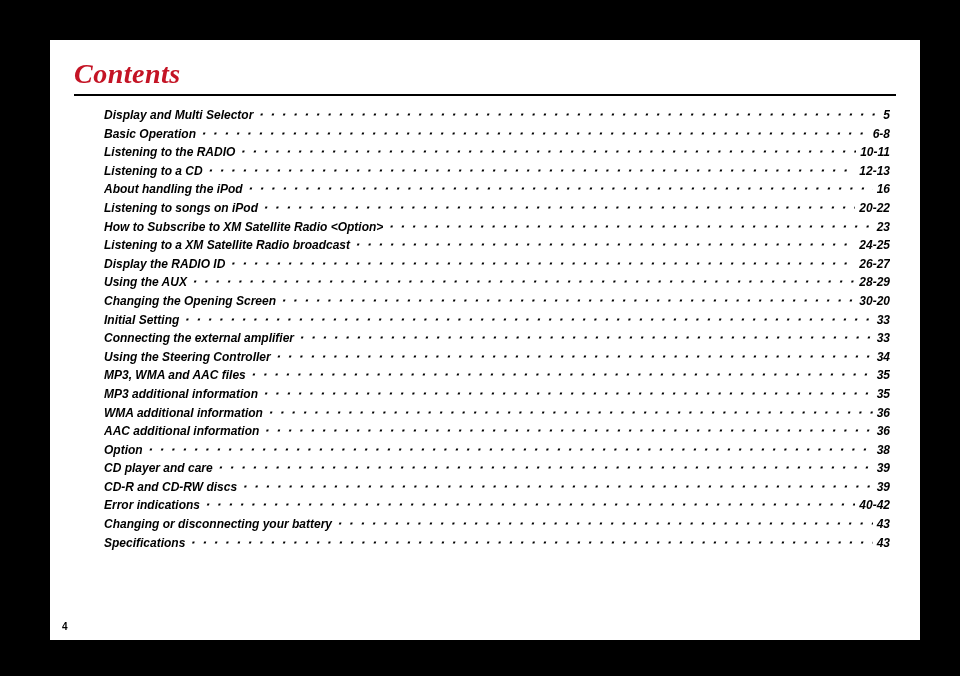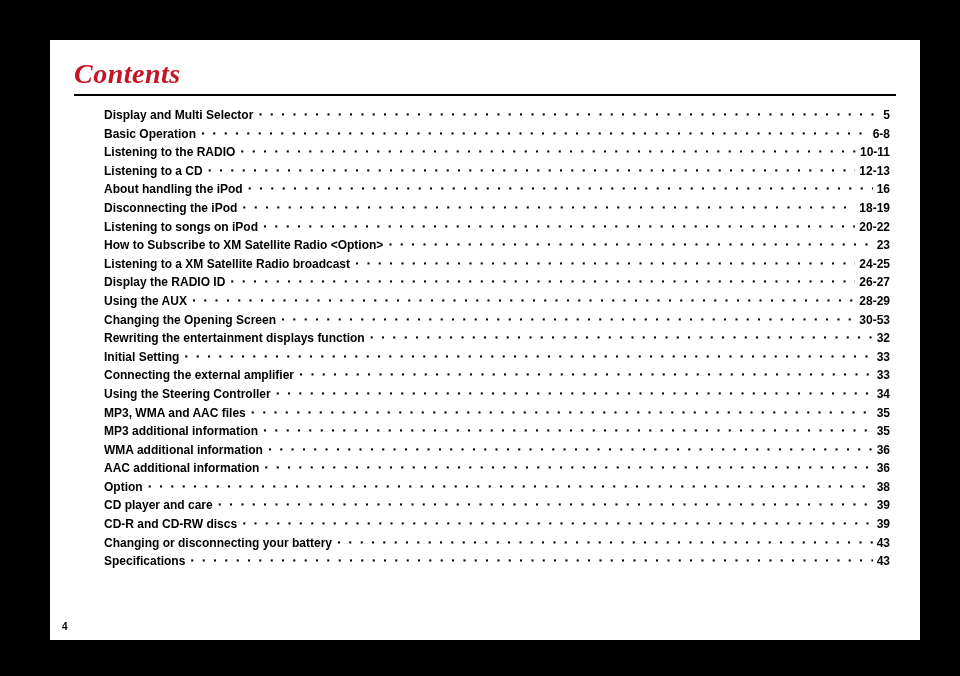--- a/index.html
+++ b/index.html
@@ -25,20 +25,21 @@
     background: #000;
   }
   .toc {
     margin-top: 10px;
     padding-left: 30px;
     padding-right: 6px;
     font-size: 12px;
     line-height: 1.55;
     color: #000;
     font-weight: bold;
+    font-style: italic;
   }
   .toc-row {
     display: flex;
     white-space: nowrap;
     overflow: hidden;
   }
   .toc-label { flex: 0 0 auto; }
   .toc-dots {
     flex: 1 1 auto;
     overflow: hidden;
@@ -93,25 +94,20 @@
         <span class="toc-label">Listening to a CD</span>
         <span class="toc-dots"></span>
         <span class="toc-page">12-13</span>
       </div>
       <div class="toc-row">
         <span class="toc-label">About handling the iPod</span>
         <span class="toc-dots"></span>
         <span class="toc-page">16</span>
       </div>
       <div class="toc-row">
-        <span class="toc-label">Disconnecting the iPod</span>
-        <span class="toc-dots"></span>
-        <span class="toc-page">18-19</span>
-      </div>
-      <div class="toc-row">
         <span class="toc-label">Listening to songs on iPod</span>
         <span class="toc-dots"></span>
         <span class="toc-page">20-22</span>
       </div>
       <div class="toc-row">
         <span class="toc-label">How to Subscribe to XM Satellite Radio &lt;Option&gt;</span>
         <span class="toc-dots"></span>
         <span class="toc-page">23</span>
       </div>
       <div class="toc-row">
@@ -125,26 +121,21 @@
         <span class="toc-page">26-27</span>
       </div>
       <div class="toc-row">
         <span class="toc-label">Using the AUX</span>
         <span class="toc-dots"></span>
         <span class="toc-page">28-29</span>
       </div>
       <div class="toc-row">
         <span class="toc-label">Changing the Opening Screen</span>
         <span class="toc-dots"></span>
-        <span class="toc-page">30-53</span>
-      </div>
-      <div class="toc-row">
-        <span class="toc-label">Rewriting the entertainment displays function</span>
-        <span class="toc-dots"></span>
-        <span class="toc-page">32</span>
+        <span class="toc-page">30-20</span>
       </div>
       <div class="toc-row">
         <span class="toc-label">Initial Setting</span>
         <span class="toc-dots"></span>
         <span class="toc-page">33</span>
       </div>
       <div class="toc-row">
         <span class="toc-label">Connecting the external amplifier</span>
         <span class="toc-dots"></span>
         <span class="toc-page">33</span>
@@ -181,20 +172,25 @@
       </div>
       <div class="toc-row">
         <span class="toc-label">CD player and care</span>
         <span class="toc-dots"></span>
         <span class="toc-page">39</span>
       </div>
       <div class="toc-row">
         <span class="toc-label">CD-R and CD-RW discs</span>
         <span class="toc-dots"></span>
         <span class="toc-page">39</span>
+      </div>
+      <div class="toc-row">
+        <span class="toc-label">Error indications</span>
+        <span class="toc-dots"></span>
+        <span class="toc-page">40-42</span>
       </div>
       <div class="toc-row">
         <span class="toc-label">Changing or disconnecting your battery</span>
         <span class="toc-dots"></span>
         <span class="toc-page">43</span>
       </div>
       <div class="toc-row">
         <span class="toc-label">Specifications</span>
         <span class="toc-dots"></span>
         <span class="toc-page">43</span>

